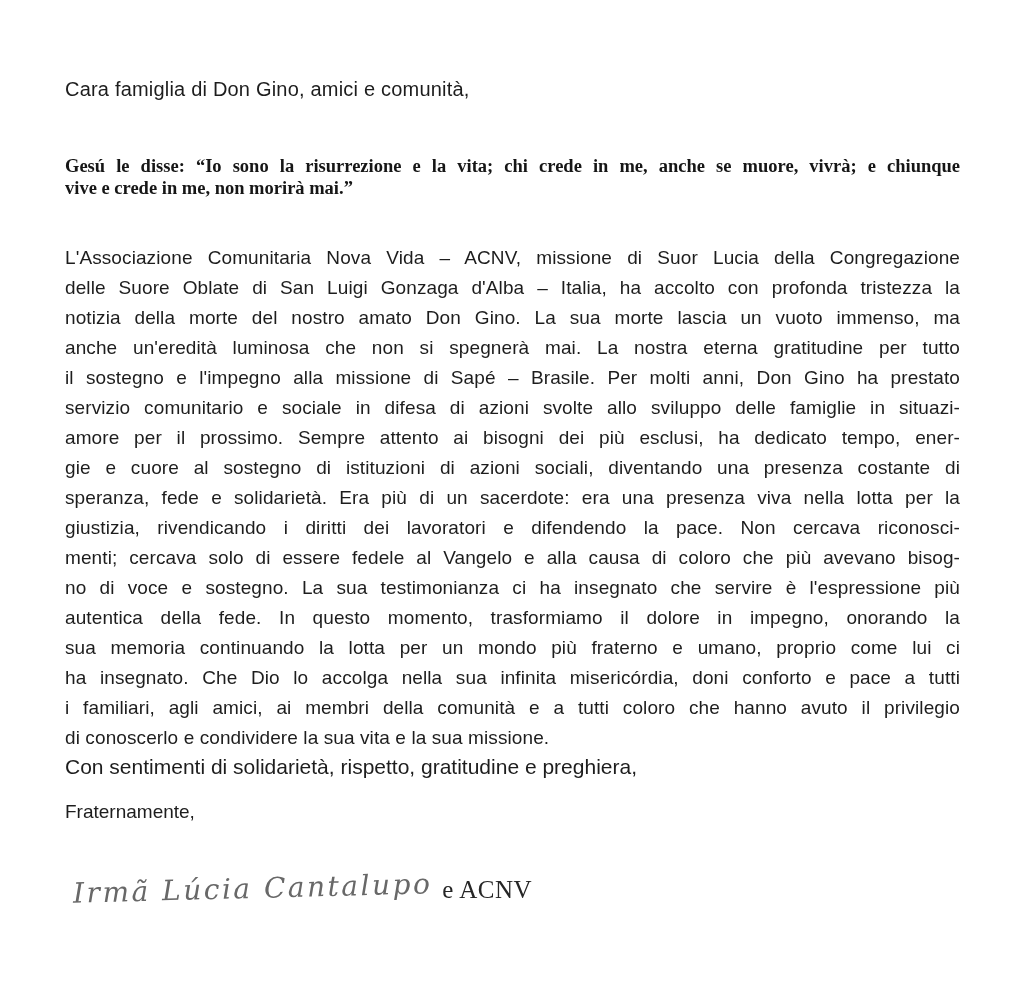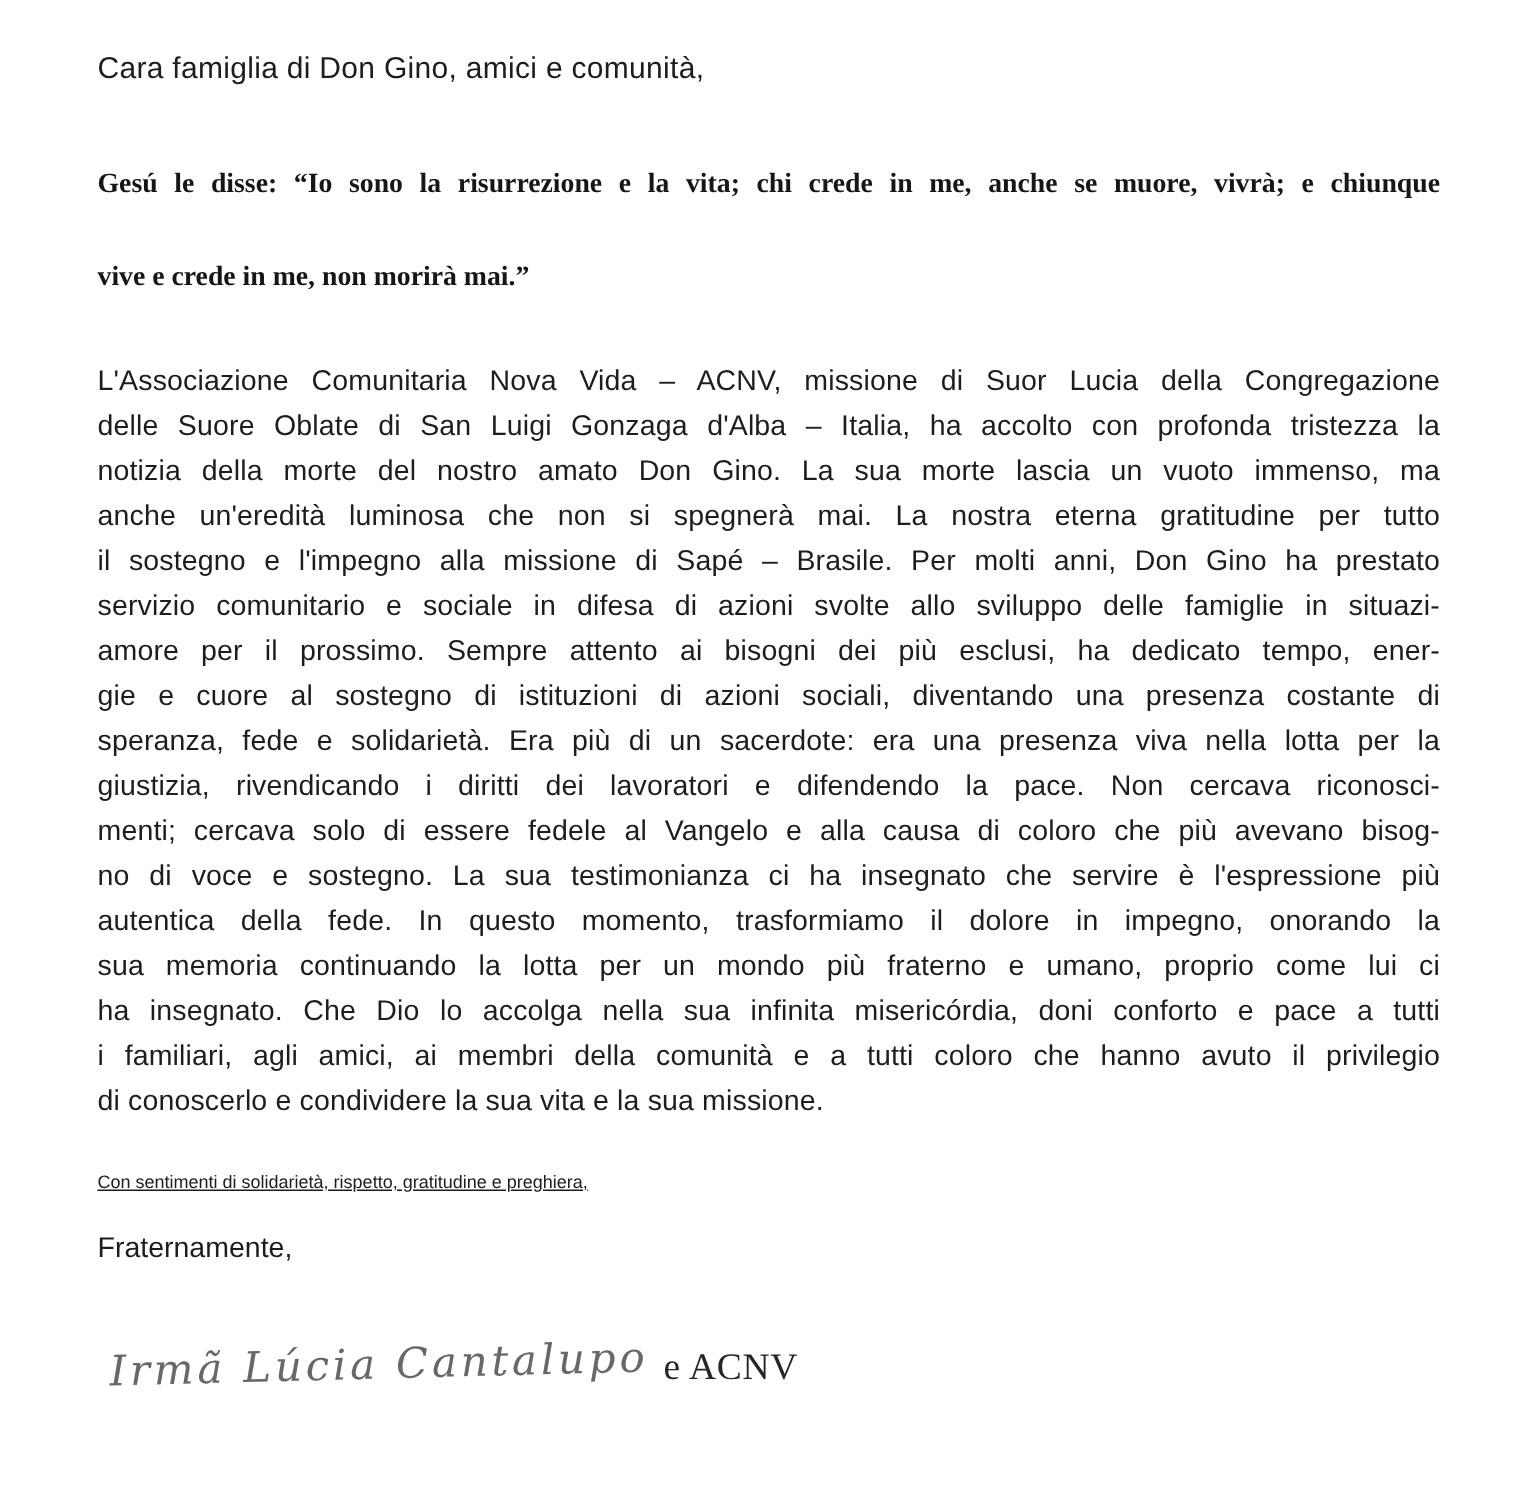--- a/index.html
+++ b/index.html
@@ -6,21 +6,21 @@
     margin: 0;
     padding: 0;
     background: #ffffff;
   }
   .page {
     position: relative;
     box-sizing: border-box;
     width: 1024px;
     height: 1002px;
     background: #ffffff;
-    padding: 33px 64px 0 65px;
+    padding: 76px 64px 0 65px;
     font-family: "Liberation Sans", "DejaVu Sans", sans-serif;
     color: #1d1d1d;
     overflow: hidden;
   }
   .salutation {
     margin: 0;
     font-size: 20px;
     line-height: 27px;
     letter-spacing: 0.2px;
   }
@@ -29,21 +29,20 @@
     font-family: "Liberation Serif", "DejaVu Serif", serif;
     font-weight: 700;
     font-size: 18.5px;
     line-height: 22px;
     color: #161616;
   }
   .quote .line {
     white-space: nowrap;
     text-align: justify;
     text-align-last: justify;
-    margin-top: 40px;
   }
   .quote .line.last-line {
     text-align-last: left;
   }
   .reference {
     margin: 13px 0 0 0;
     font-weight: 700;
     font-size: 17px;
     line-height: 22px;
     text-align: right;
@@ -57,24 +56,23 @@
   }
   .body-text .line {
     white-space: nowrap;
     text-align: justify;
     text-align-last: justify;
   }
   .body-text .line.last-line {
     text-align-last: left;
   }
   .closing {
-    margin: 24px 0 0 0;
-    font-size: 12px;
+    margin: 0 0 0 0;
+    font-size: 21px;
     line-height: 28px;
-    text-decoration: underline;
   }
   .farewell {
     margin: 17px 0 0 0;
     font-size: 19px;
     line-height: 28px;
   }
   .signature-row {
     margin-top: 46px;
     padding-left: 8px;
     display: flex;

